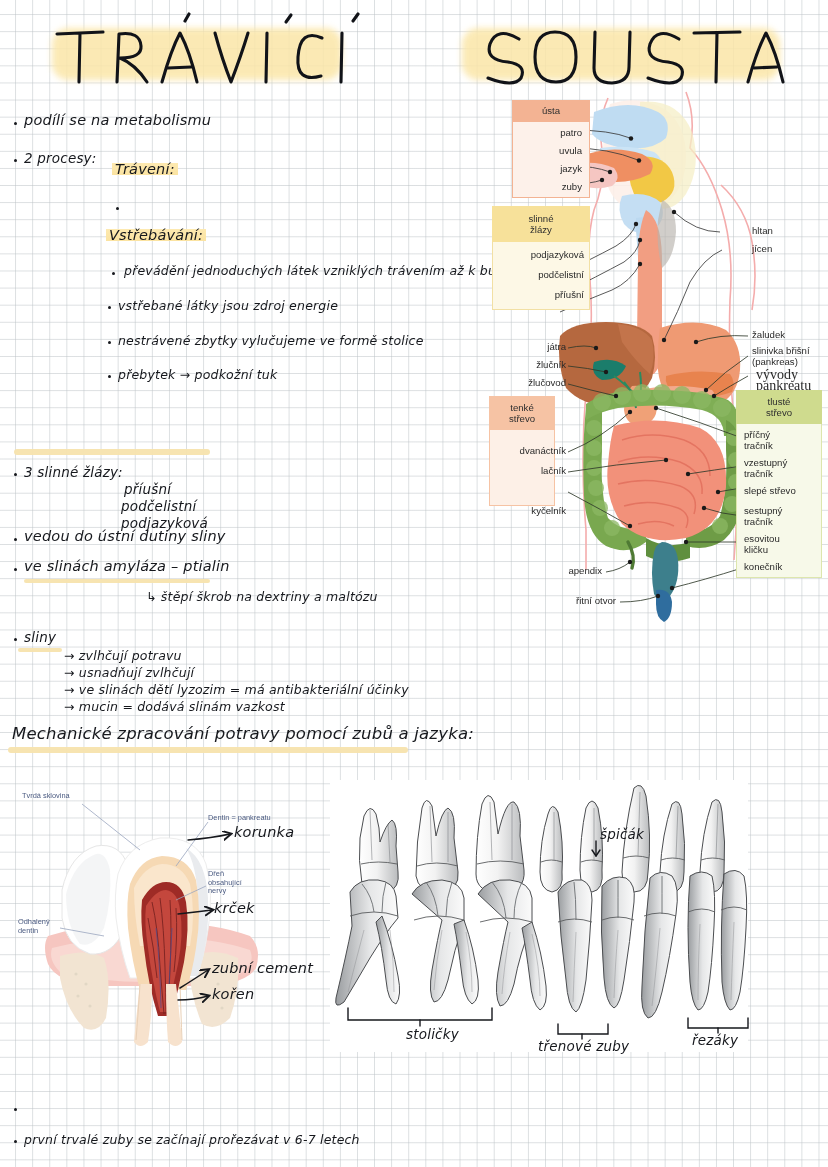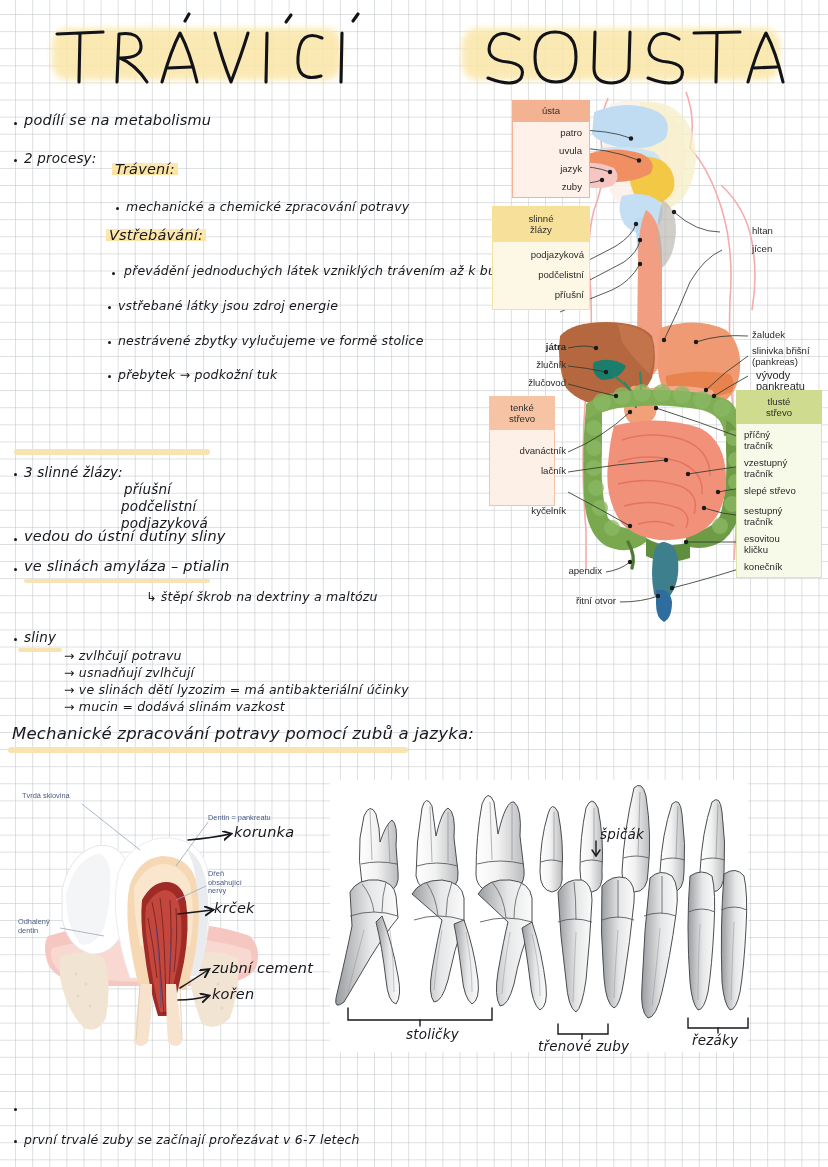--- a/index.html
+++ b/index.html
@@ -123,21 +123,20 @@
   <div class="hw s14" style="left:24px; top:112px;">podílí se na metabolismu</div>
 
   <div class="bullet" style="left:14px; top:159px;"></div>
   <div class="hw s13" style="left:24px; top:150px;">2 procesy:</div>
 
   <div class="hw s14" style="left:112px; top:161px;">
     <span class="hl">Trávení:</span>
   </div>
 
   <div class="bullet" style="left:116px; top:207px;"></div>
-  <div class="hw s12" style="left:126px; top:199px;">mechanické a chemické zpracování potravy</div>
 
   <div class="hw s14" style="left:106px; top:227px;">
     <span class="hl">Vstřebávání:</span>
   </div>
 
   <div class="bullet" style="left:112px; top:272px;"></div>
   <div class="hw s12" style="left:124px; top:263px;">převádění jednoduchých látek vzniklých trávením až k buňkám</div>
 
   <div class="bullet" style="left:108px; top:306px;"></div>
   <div class="hw s12" style="left:118px; top:298px;">vstřebané látky jsou zdroj energie</div>
@@ -344,38 +343,38 @@
     <div class="boxbody" style="left:2px; top:116px; width:98px; height:104px; border:1px solid #f2e0a4; background:#fdf8e6;"></div>
     <div class="boxhead" style="left:2px; top:116px; width:98px; height:36px; background:#f7e19a; white-space:pre-line;">slinné
 žlázy</div>
     <div class="plab r" style="left:0px; top:160px; width:94px;">podjazyková</div>
     <div class="plab r" style="left:0px; top:180px; width:94px;">podčelistní</div>
     <div class="plab r" style="left:0px; top:200px; width:94px;">příušní</div>
 
     <div class="plab" style="left:262px; top:136px;">hltan</div>
     <div class="plab" style="left:262px; top:154px;">jícen</div>
 
-    <div class="plab r" style="left:10px; top:252px; width:66px;font-weight:bold;">játra</div>
+    <div class="plab r" style="left:10px; top:252px; width:66px;">játra</div>
     <div class="plab r" style="left:6px; top:270px; width:70px;">žlučník</div>
     <div class="plab r" style="left:2px; top:288px; width:74px;">žlučovod</div>
 
     <div class="boxbody" style="left:-1px; top:306px; width:66px; height:110px; border:1px solid #f6c3a4; background:#fdf0e7;"></div>
     <div class="boxhead" style="left:-1px; top:306px; width:66px; height:34px; background:#f6c3a4; white-space:pre-line;">tenké
 střevo</div>
     <div class="plab r" style="left:0px; top:356px; width:76px;">dvanáctník</div>
     <div class="plab r" style="left:0px; top:376px; width:76px;">lačník</div>
     <div class="plab r" style="left:0px; top:416px; width:76px;padding-left:20px;">kyčelník</div>
 
     <div class="plab r" style="left:46px; top:476px; width:66px;">apendix</div>
     <div class="plab r" style="left:60px; top:506px; width:66px;">řitní otvor</div>
 
     <div class="plab" style="left:262px; top:240px;">žaludek</div>
     <div class="plab" style="left:262px; top:256px; white-space:pre-line;">slinivka břišní
 (pankreas)</div>
-    <div class="plab" style="left:266px; top:280px; white-space:pre-line; font-size:11px;">vývody
+    <div class="plab" style="left:266px; top:280px; white-space:pre-line; font-size:14px;font-family:Liberation Serif, serif;">vývody
 pankreatu</div>
 
     <div class="boxbody" style="left:246px; top:300px; width:86px; height:188px; border:1px solid #dde6ad; background:#f7f9e9;"></div>
     <div class="boxhead" style="left:246px; top:300px; width:86px; height:34px; background:#cfdb8e; white-space:pre-line;">tlusté
 střevo</div>
     <div class="plab" style="left:254px; top:340px; white-space:pre-line;">příčný
 tračník</div>
     <div class="plab" style="left:254px; top:368px; white-space:pre-line;">vzestupný
 tračník</div>
     <div class="plab" style="left:254px; top:396px;">slepé střevo</div>

